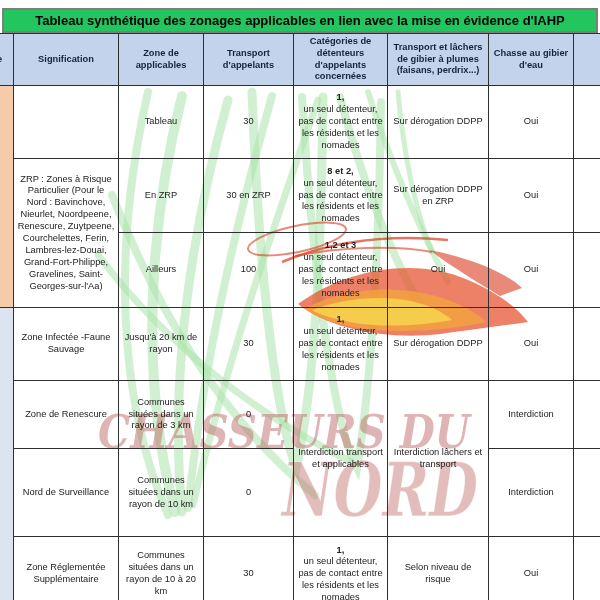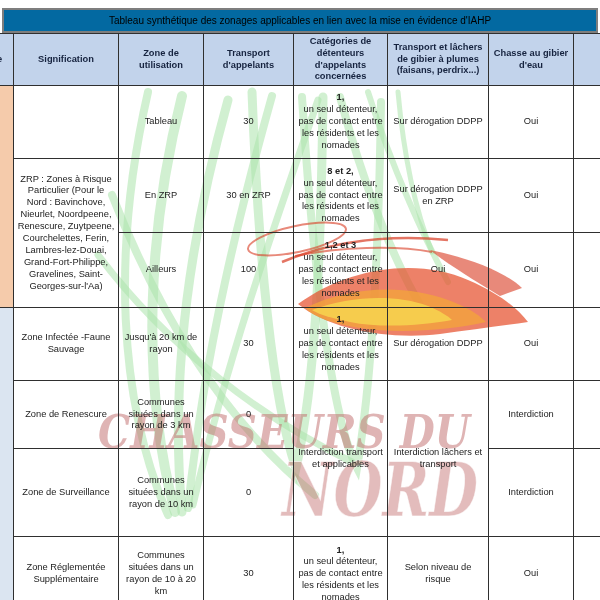--- a/index.html
+++ b/index.html
@@ -4,22 +4,22 @@
 <style>
   html,body{margin:0;padding:0;}
   body{
     width:600px;height:600px;overflow:hidden;position:relative;
     background:#ffffff;
     font-family:"Liberation Sans",sans-serif;
   }
   
   .titlebar{
     position:absolute;left:2px;top:8px;width:592px;height:21px;
-    background:#0369a1;border:2px solid #7e7e7e;
-    font-weight:normal;font-size:10px;line-height:21px;text-align:center;
+    background:#22c55e;border:2px solid #7e7e7e;
+    font-weight:bold;font-size:13px;line-height:21px;text-align:center;
     color:#000;z-index:4;white-space:nowrap;overflow:hidden;
   }
   
   .wm{position:absolute;left:0;top:0;z-index:1;pointer-events:none;}
   
   table.grid{
     position:absolute;left:-15px;top:33px;width:700px;
     border-collapse:collapse;table-layout:fixed;z-index:2;
     background:transparent;
   }
@@ -86,21 +86,21 @@
     <col style="width:94px">
       <col style="width:101px">
       <col style="width:85px">
       <col style="width:112px">
   </colgroup>
 
   <tbody>
       <tr class="head" style="height:52px">
     <td class="c0h">e</td>
     <td>Signification</td>
-    <td>Zone de utilisation</td>
+    <td>Zone de applicables</td>
     <td>Transport d'appelants</td>
     <td>Catégories de détenteurs d'appelants concernées</td>
     <td>Transport et lâchers de gibier à plumes (faisans, perdrix...)</td>
     <td>Chasse au gibier d'eau</td>
     <td class="c7 pre">Chas
 à</td>
   </tr>
 
   <tr style="height:73px">
     <td class="peach" rowspan="3"></td>
@@ -160,21 +160,21 @@
     <td class="sigcell">Zone de Renescure</td>
     <td>Communes situées dans un rayon de 3 km</td>
     <td>0</td>
     <td class="red" rowspan="2">Interdiction transport et applicables</td>
     <td class="red" rowspan="2">Interdiction lâchers et transport</td>
     <td class="red">Interdiction</td>
     <td class="c7 red">In</td>
   </tr>
 
   <tr style="height:69px">
-    <td class="sigcell">Zone de Surveillance</td>
+    <td class="sigcell">Nord de Surveillance</td>
     <td>Communes situées dans un rayon de 10 km</td>
     <td>0</td>
     <td class="red">Interdiction</td>
     <td class="c7 red pre tiny">Inte
 ZO
 (DPF
 assé
 rivi
 rés
 étan</td>

